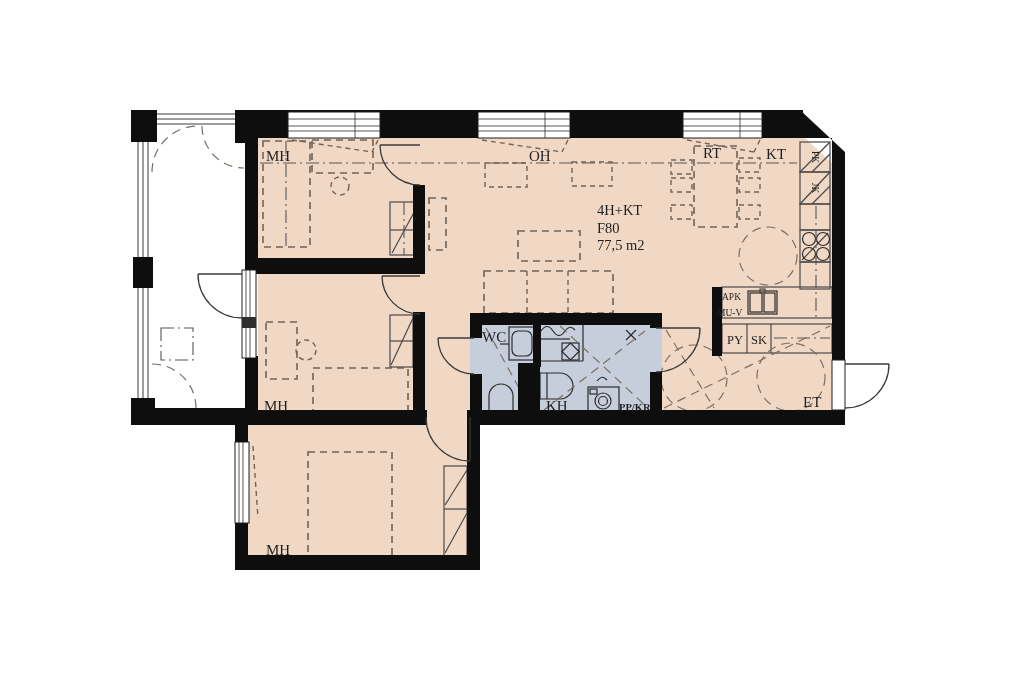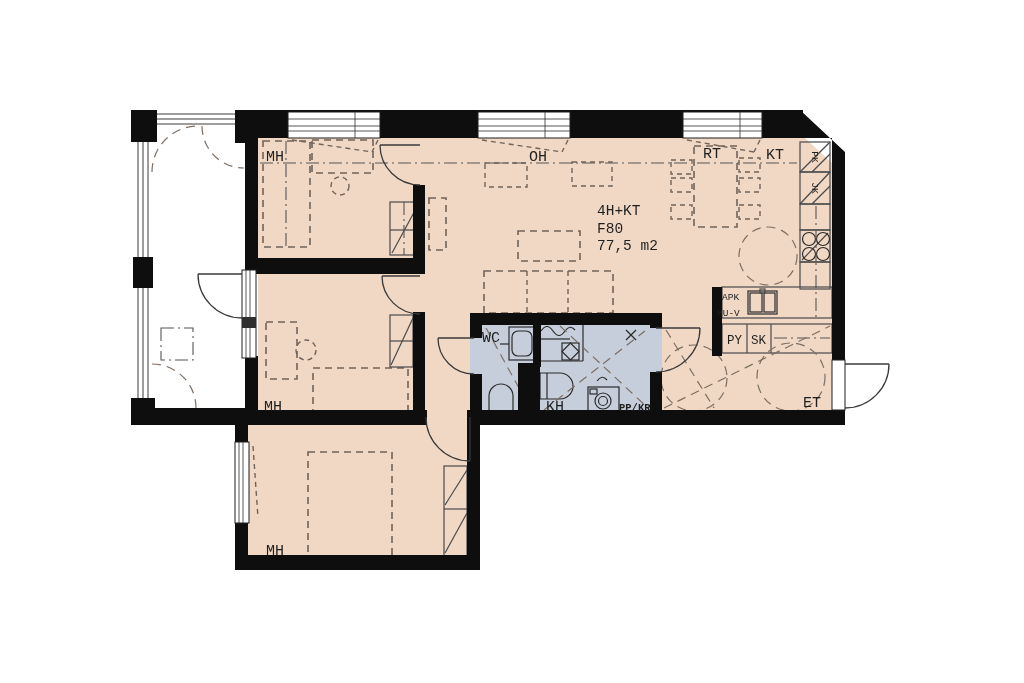--- a/index.html
+++ b/index.html
@@ -1,16 +1,16 @@
 <!DOCTYPE html>
 <html><head>
 <meta charset="utf-8">
 <style>
   html,body{margin:0;padding:0;background:#fff;}
-  .stage{width:828px;height:683px;position:relative;background:#fff;font-family:Liberation Mono, monospace;}
+  .stage{width:828px;height:683px;position:relative;background:#fff;font-family:Liberation Serif, serif;}
   svg{display:block;}
   .furn{fill:none;stroke:#70635a;stroke-width:1.6;stroke-dasharray:7 5;}
   .furn2{fill:none;stroke:#70635a;stroke-width:1.4;stroke-dasharray:5 4;}
   .sol{fill:none;stroke:#4a4a4a;stroke-width:1.2;}
   .fix{fill:none;stroke:#2b2b2b;stroke-width:1.2;}
   .door{fill:none;stroke:#3a3a3a;stroke-width:1.3;}
   .dashc{fill:none;stroke:#7d6f63;stroke-width:1.2;stroke-dasharray:9 6;}
   .dd{fill:none;stroke:#565656;stroke-width:1.1;stroke-dasharray:13 4 2 4;}
   .glaz{stroke:#3c3c3c;stroke-width:1;fill:none;}
   .winf{fill:#ffffff;stroke:#1e1e1e;stroke-width:1;}

